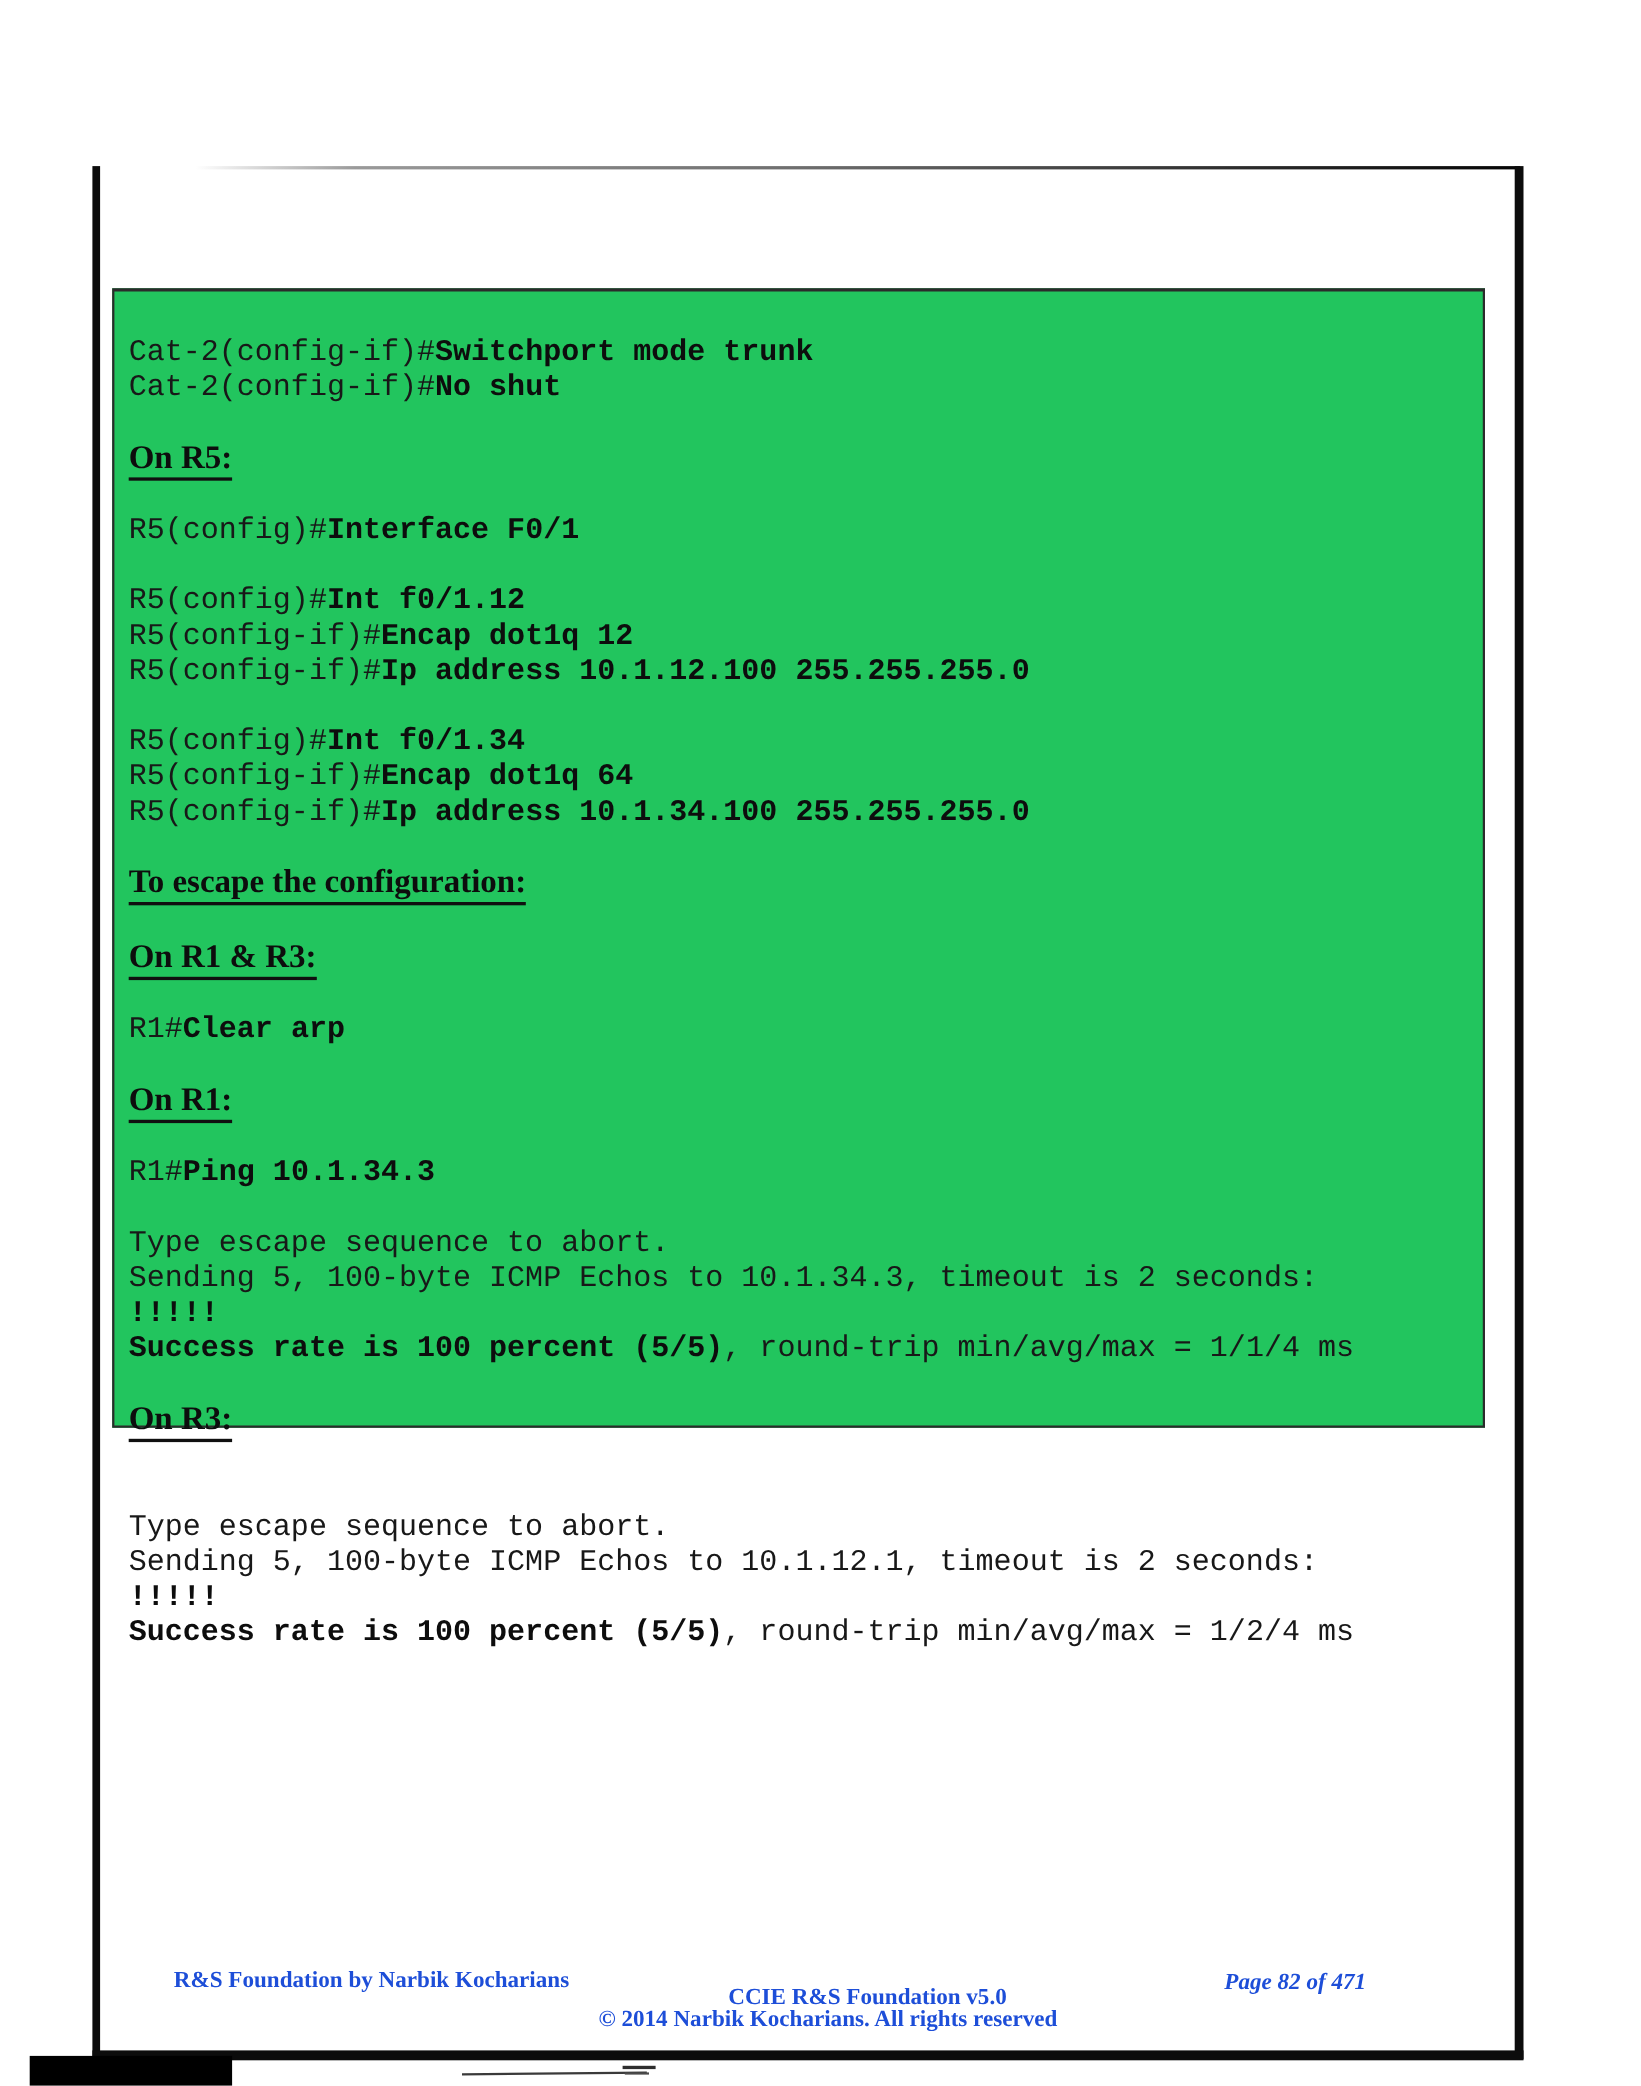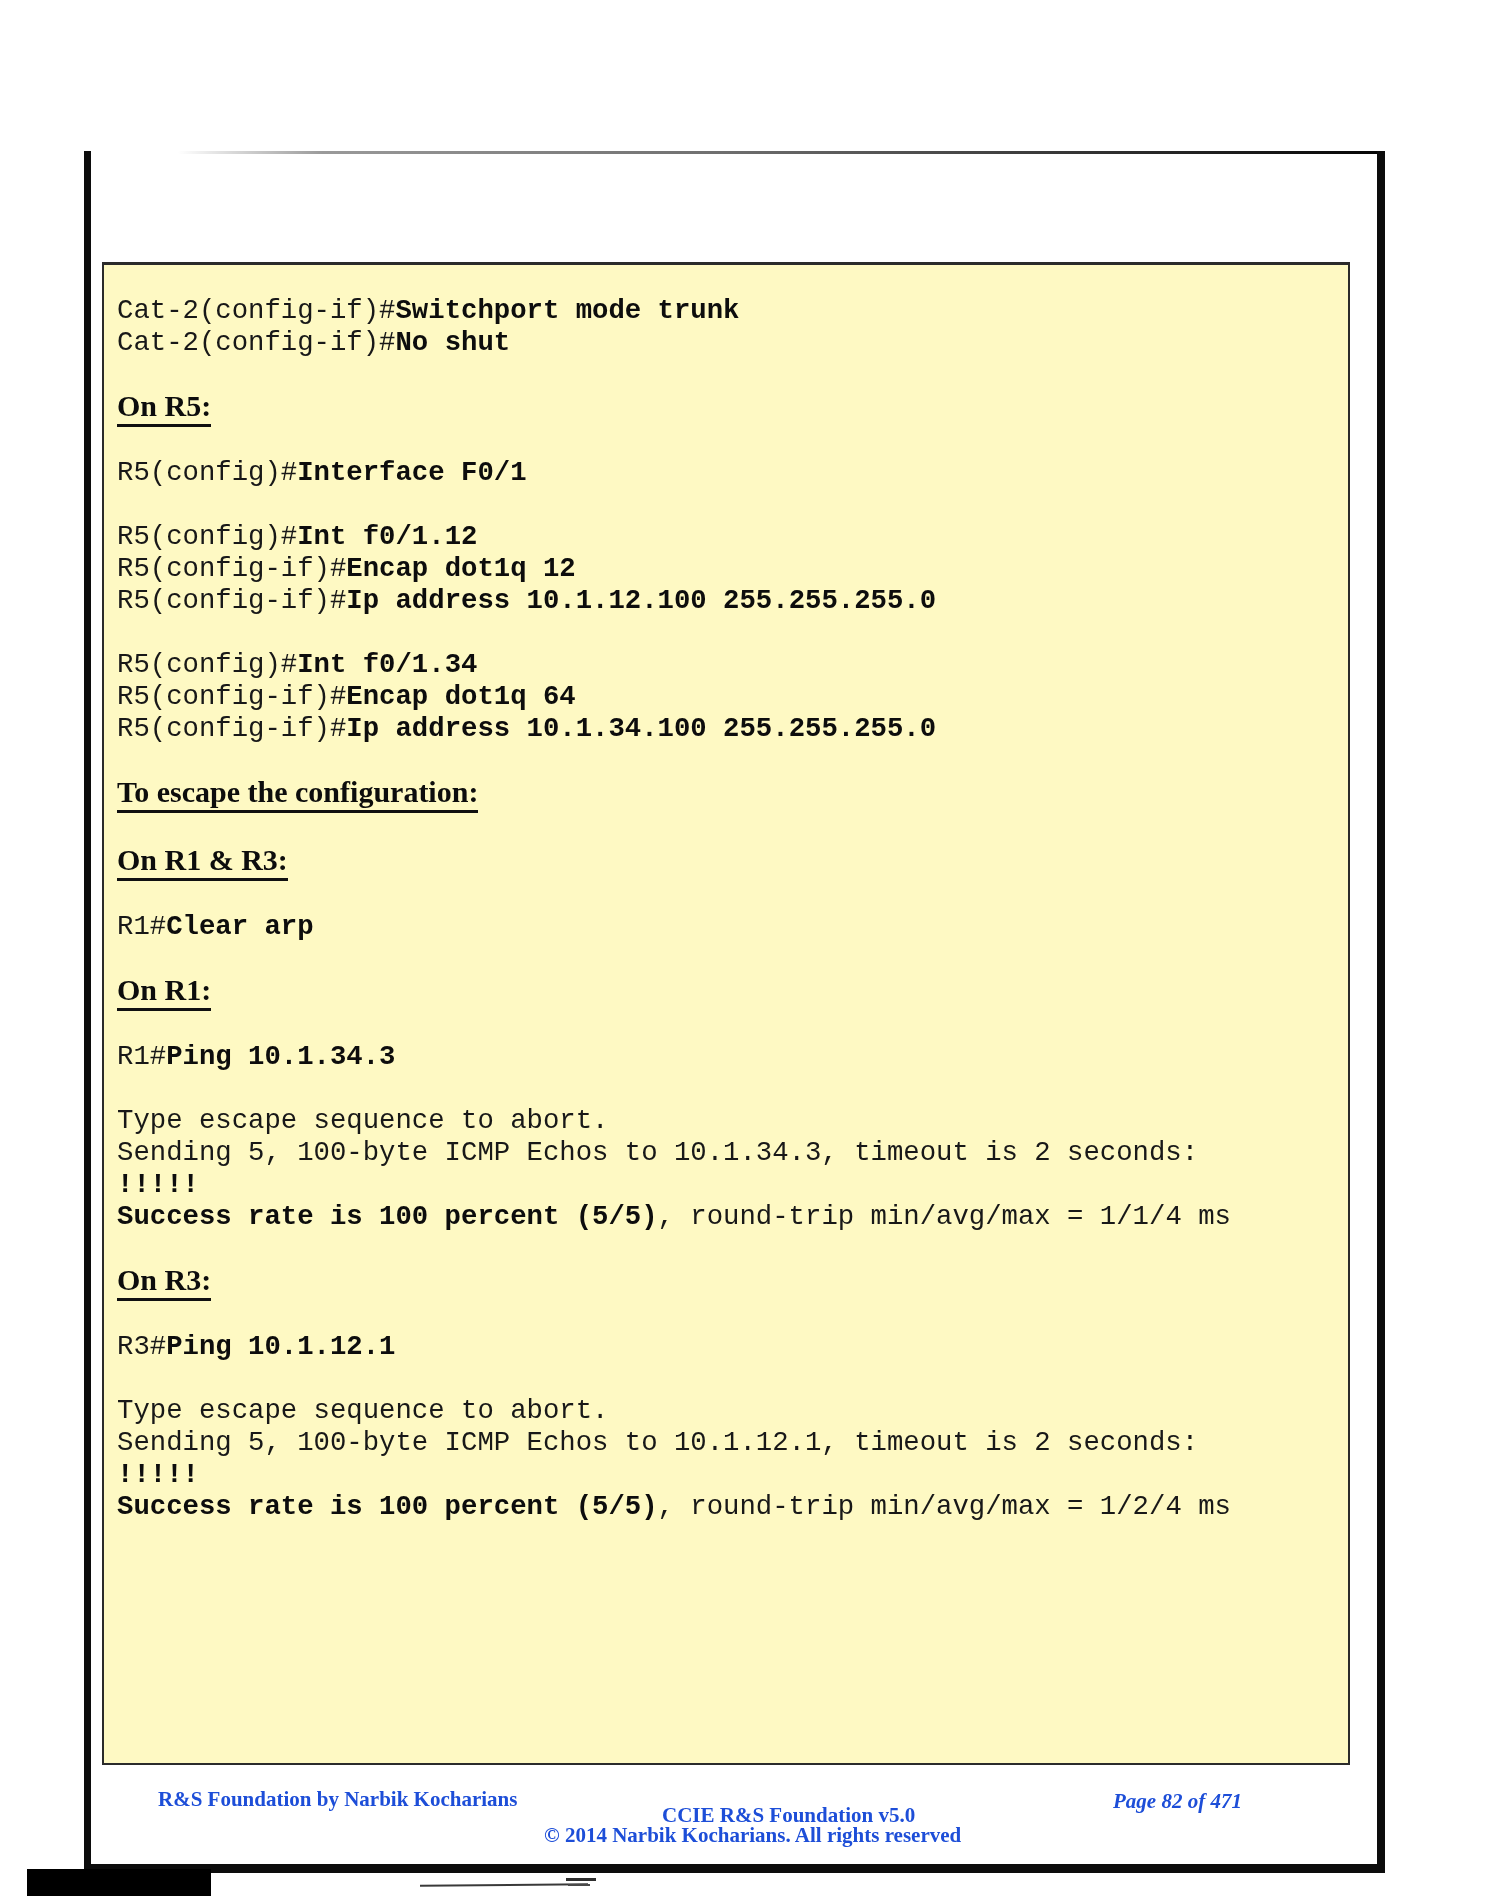--- a/index.html
+++ b/index.html
@@ -20,26 +20,26 @@
   .pg-border-right  { left:1377px;top:151px; width:8px;  height:1721px; }
   .pg-border-bottom { left:84px;  top:1864px;width:1301px;height:9px; }
   .black-bar { position:absolute; left:27px; top:1869px; width:184px; height:27px; background:#000; }
   .scribble-a { position:absolute; left:420px; top:1884px; width:168px; height:2px; background:#3a3a3a; transform:rotate(-0.5deg); }
   .scribble-b { position:absolute; left:566px; top:1878px; width:30px; height:3px; background:#2e2e2e; }
   .scribble-c { position:absolute; left:568px; top:1884px; width:22px; height:2px; background:#4a4a4a; }
 
   
   .code-box {
     position:absolute; left:102px; top:262px;
-    width:1248px; height:1503px;
+    width:1248px; height:1036px;
     box-sizing:border-box;
     border:2px solid #2b2b2b;
     border-top-width:3px;
-    padding:30px 8px 0 13px;
-    background:#fef9c3;
+    padding:40px 8px 0 13px;
+    background:#22c55e;
   }
   .line {
     font-family:"Liberation Mono","DejaVu Sans Mono",monospace;
     font-size:27.3px; line-height:32px; height:32px;
     color:#181818; white-space:pre;
   }
   .line .b { font-weight:700; color:#0d0d0d; }
   .line.blank { height:32px; }
   .heading {
     margin:30px 0;
@@ -91,21 +91,20 @@
     <div class="heading"><span class="heading-text">On R1 &amp; R3:</span></div>
     <div class="line"><span>R1#</span><span class="b">Clear arp</span></div>
     <div class="heading"><span class="heading-text">On R1:</span></div>
     <div class="line"><span>R1#</span><span class="b">Ping 10.1.34.3</span></div>
     <div class="line blank"></div>
     <div class="line"><span>Type escape sequence to abort.</span></div>
     <div class="line"><span>Sending 5, 100-byte ICMP Echos to 10.1.34.3, timeout is 2 seconds:</span></div>
     <div class="line"><span class="b">!!!!!</span></div>
     <div class="line"><span class="b">Success rate is 100 percent (5/5)</span><span>, round-trip min/avg/max = 1/1/4 ms</span></div>
     <div class="heading"><span class="heading-text">On R3:</span></div>
-    <div class="line"><span>R3#</span><span class="b">Ping 10.1.12.1</span></div>
     <div class="line blank"></div>
     <div class="line"><span>Type escape sequence to abort.</span></div>
     <div class="line"><span>Sending 5, 100-byte ICMP Echos to 10.1.12.1, timeout is 2 seconds:</span></div>
     <div class="line"><span class="b">!!!!!</span></div>
     <div class="line"><span class="b">Success rate is 100 percent (5/5)</span><span>, round-trip min/avg/max = 1/2/4 ms</span></div>
   </div>
 
 <div class="footer-item footer-author">R&amp;S Foundation by Narbik Kocharians</div>
 <div class="footer-item footer-title">CCIE R&amp;S Foundation v5.0</div>
 <div class="footer-item footer-page">Page 82 of 471</div>

